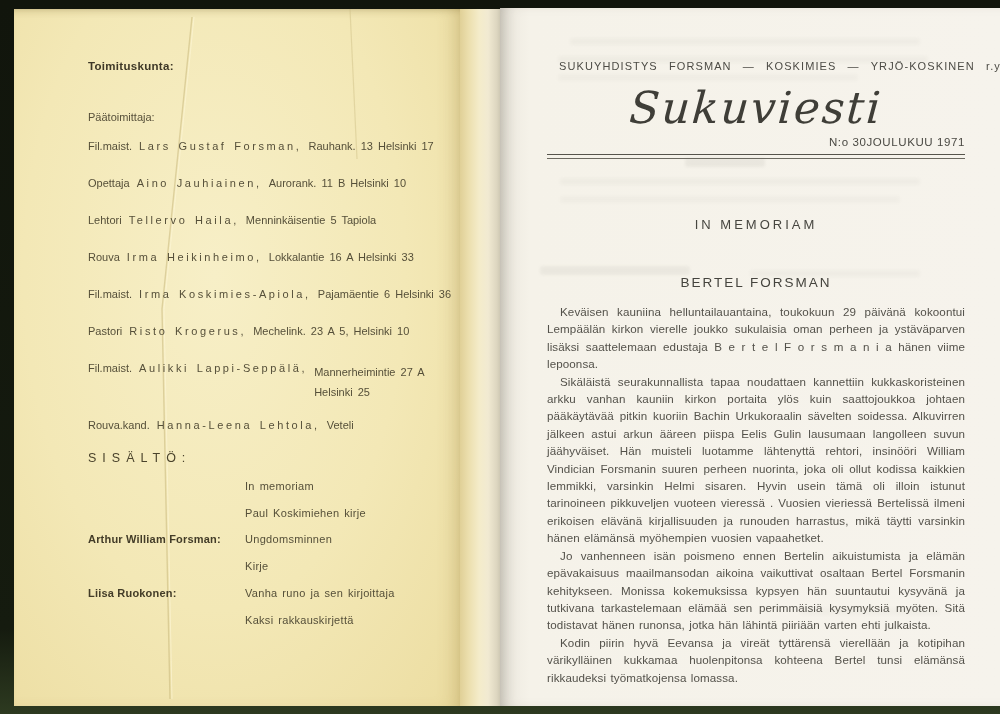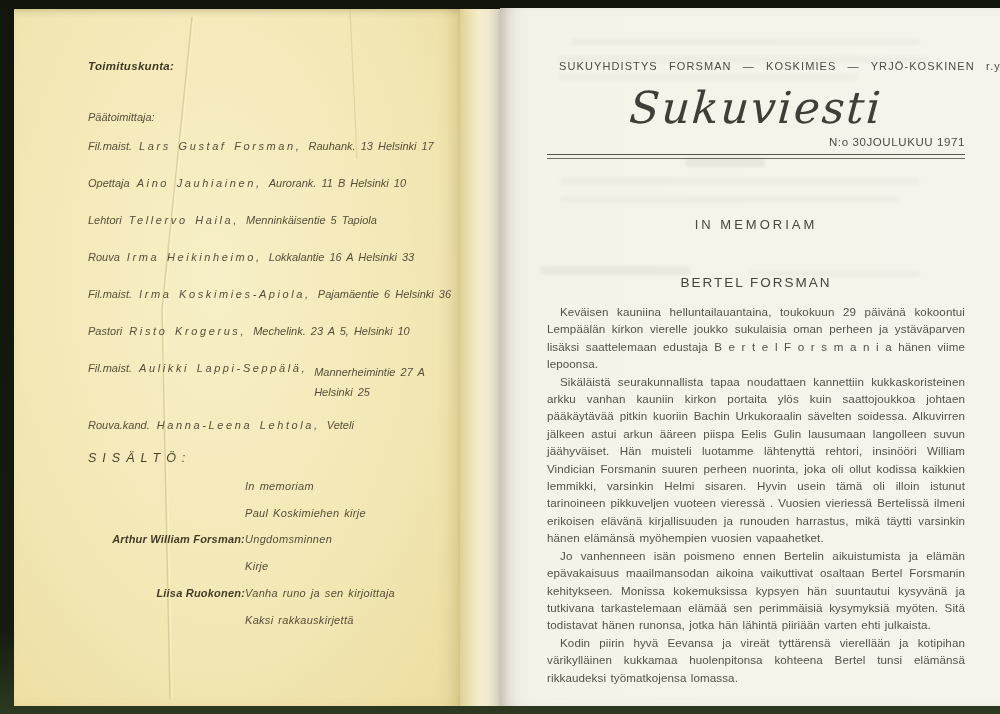--- a/index.html
+++ b/index.html
@@ -3,34 +3,34 @@
 <meta charset="utf-8">
 <style>
   html,body{margin:0;padding:0;background:#0e120a;}
   .scan{position:relative;width:1000px;height:714px;overflow:hidden;
         background:linear-gradient(180deg,#11150c 0%,#151b0f 88%,#2d3a20 100%);
         font-family:"Liberation Sans",sans-serif;}
 
   
   .page-left{position:absolute;left:14px;top:9px;width:446px;height:697px;
     background:radial-gradient(ellipse at 45% 38%,#f7efc7 0%,#f3e8b6 55%,#ecdda1 100%);
-    box-shadow:inset -14px 0 18px -10px rgba(140,110,40,.30), inset 0 6px 10px -8px rgba(90,70,20,.5);font-style:italic;}
+    box-shadow:inset -14px 0 18px -10px rgba(140,110,40,.30), inset 0 6px 10px -8px rgba(90,70,20,.5);}
   .crease{position:absolute;left:0;top:0;pointer-events:none;}
   .board-heading{position:absolute;left:74px;top:51px;font-size:11.5px;font-weight:bold;
     color:#3e3827;letter-spacing:.3px;}
   .chief-label{position:absolute;left:74px;top:102px;font-size:11px;color:#57503a;}
   .editor-row{position:absolute;left:74px;font-size:11px;color:#554f39;white-space:nowrap;
     word-spacing:2px;}
   .editor-row .n{letter-spacing:2.6px;margin-left:2px;}
   .editor-row .a{margin-left:2px;}
   .editor-row .a.wrap{white-space:pre-line;display:inline-block;vertical-align:top;line-height:20px;}
   .contents-heading{position:absolute;left:74px;top:442px;font-size:12.5px;color:#4a432c;
     letter-spacing:6px;}
   .toc-row{position:absolute;left:74px;width:360px;font-size:11px;color:#554f39;}
-  .toc-author{display:inline-block;width:157px;font-weight:bold;color:#433c28;letter-spacing:.2px;text-align:right;}
+  .toc-author{display:inline-block;width:157px;font-weight:bold;color:#433c28;letter-spacing:.2px;}
   .toc-work{letter-spacing:.3px;word-spacing:1.5px;}
 
   
   .page-edge{position:absolute;left:460px;top:9px;width:40px;height:697px;
     background:linear-gradient(90deg,#e0d097 0%,#ecdfae 22%,#f4ecca 48%,#f1ead2 70%,#ddd6c0 92%,#cfc9b4 100%);}
 
   
   .page-right{position:absolute;left:500px;top:8px;width:500px;height:698px;
     background:linear-gradient(90deg,#ece8de 0%,#f5f2e9 6%,#f6f3ec 100%);
     box-shadow:inset 12px 0 16px -10px rgba(60,55,40,.35);}

